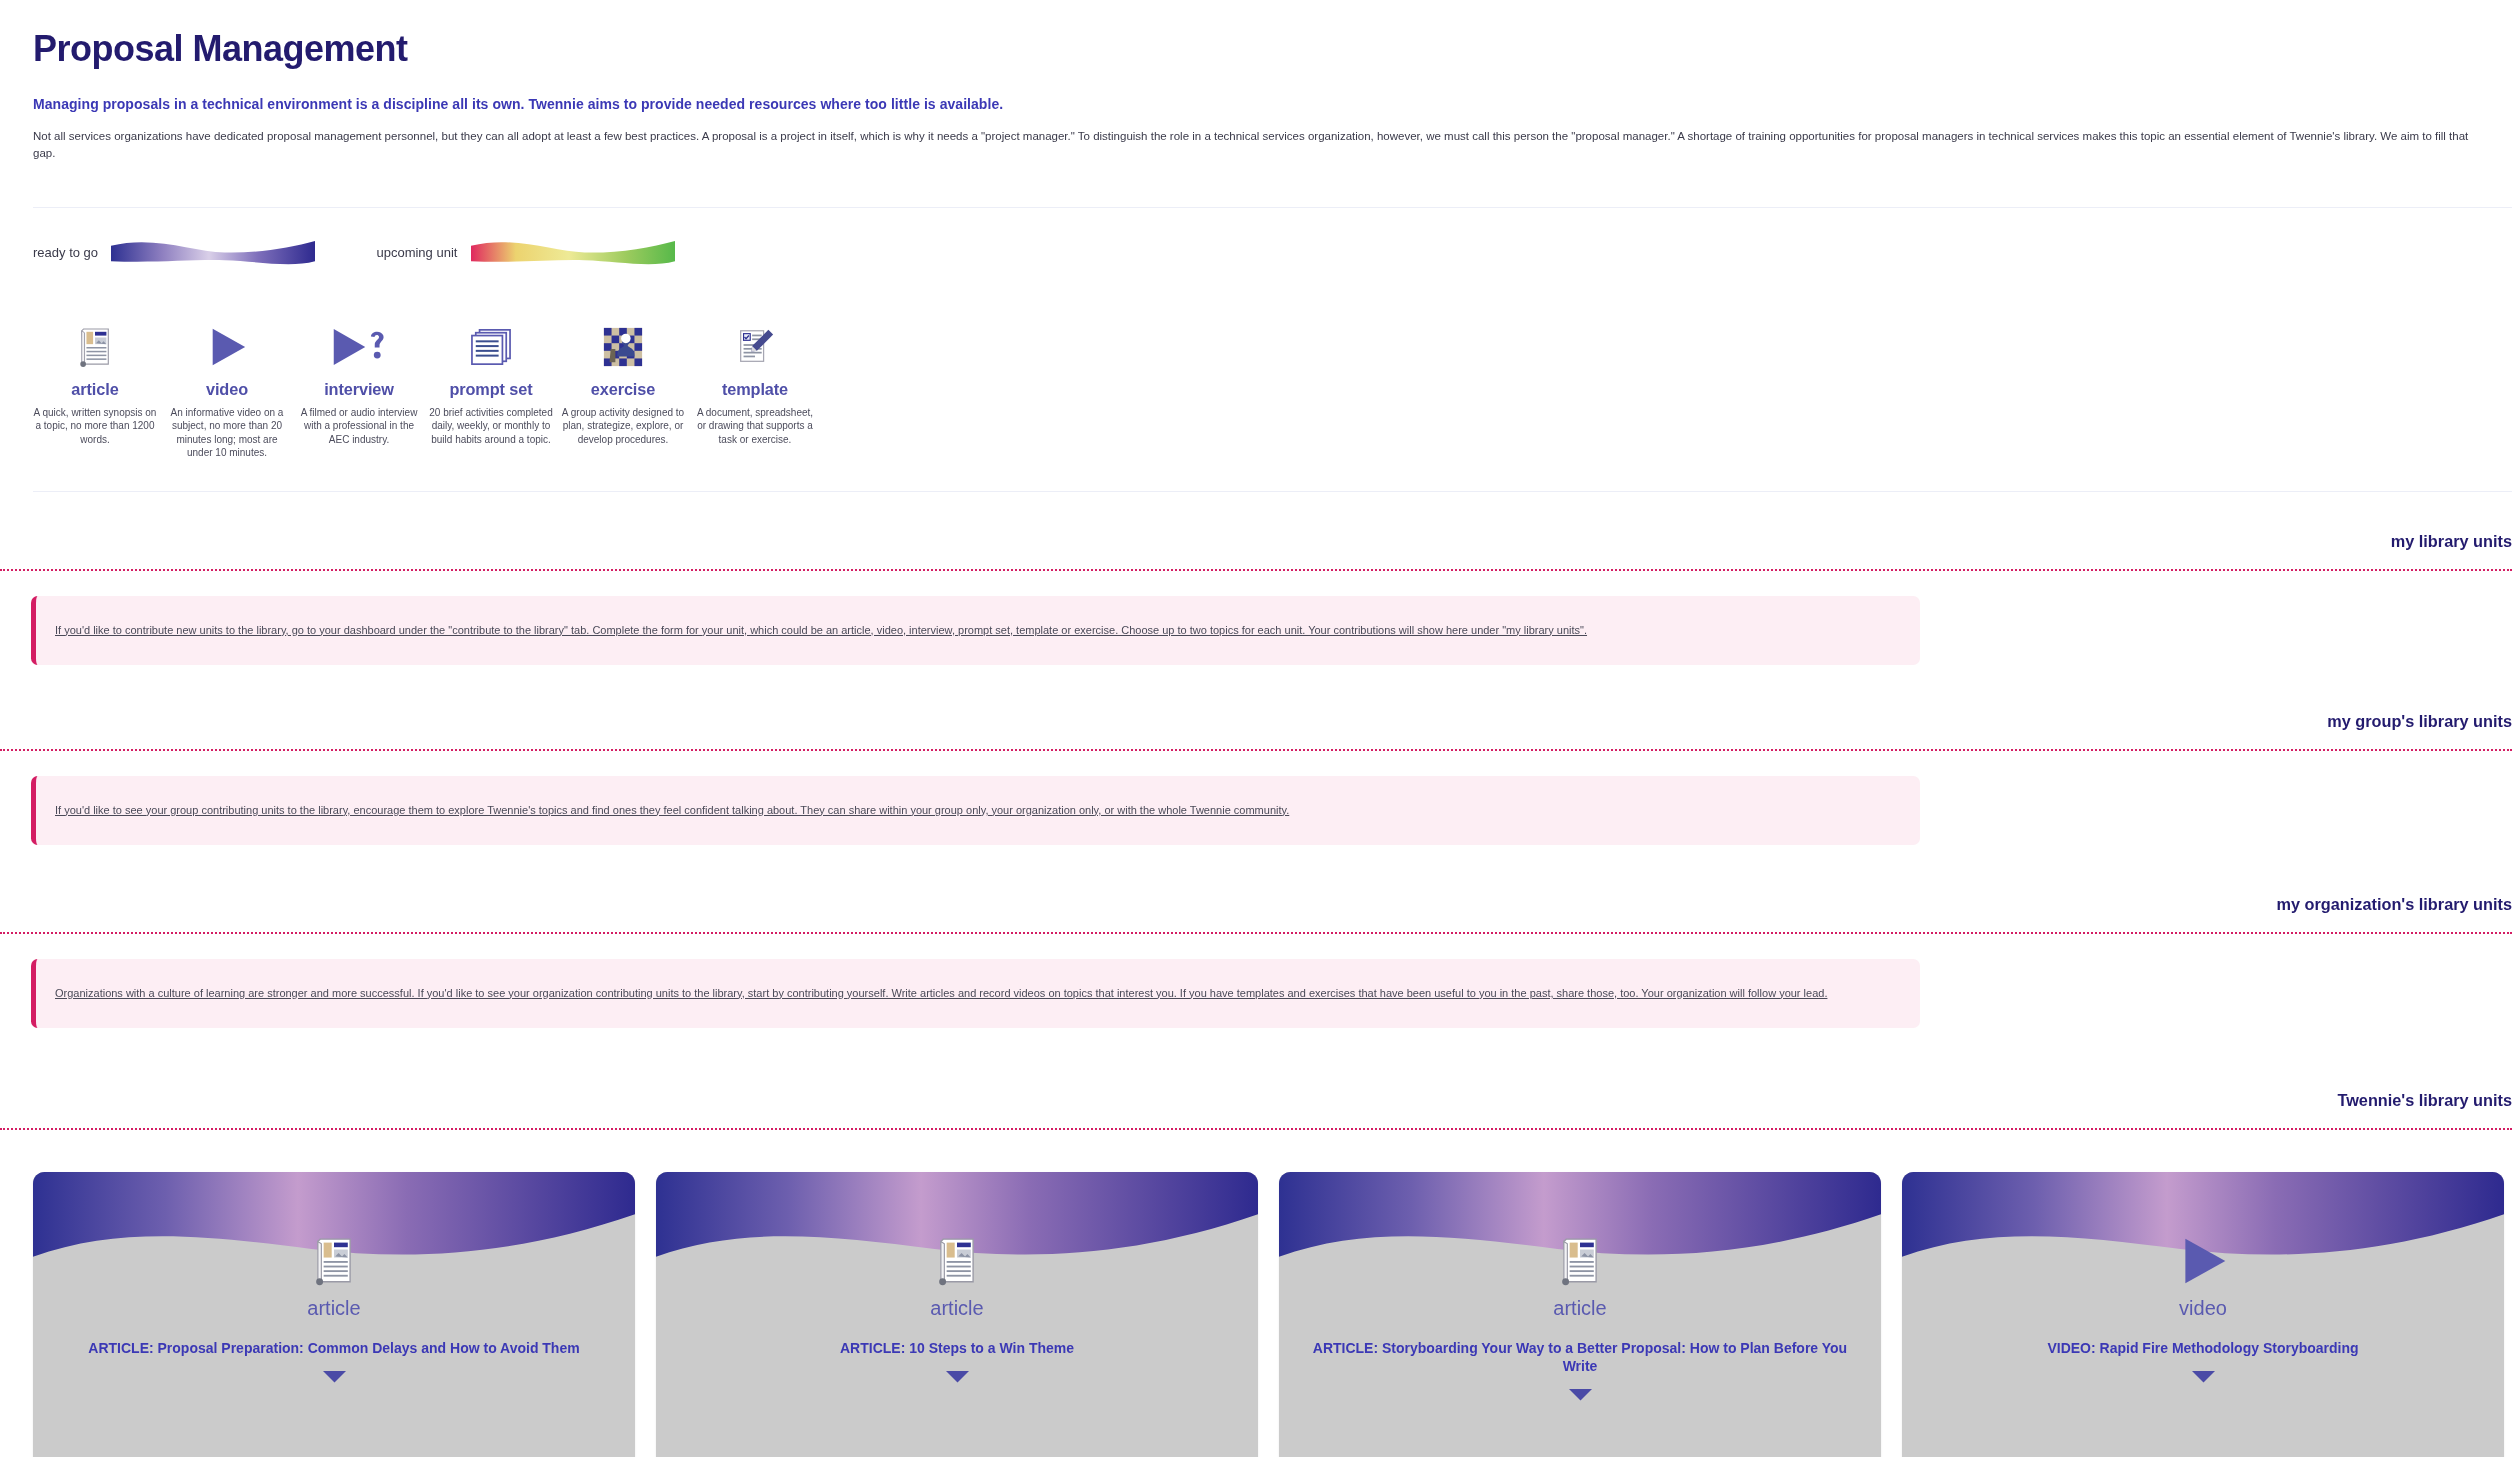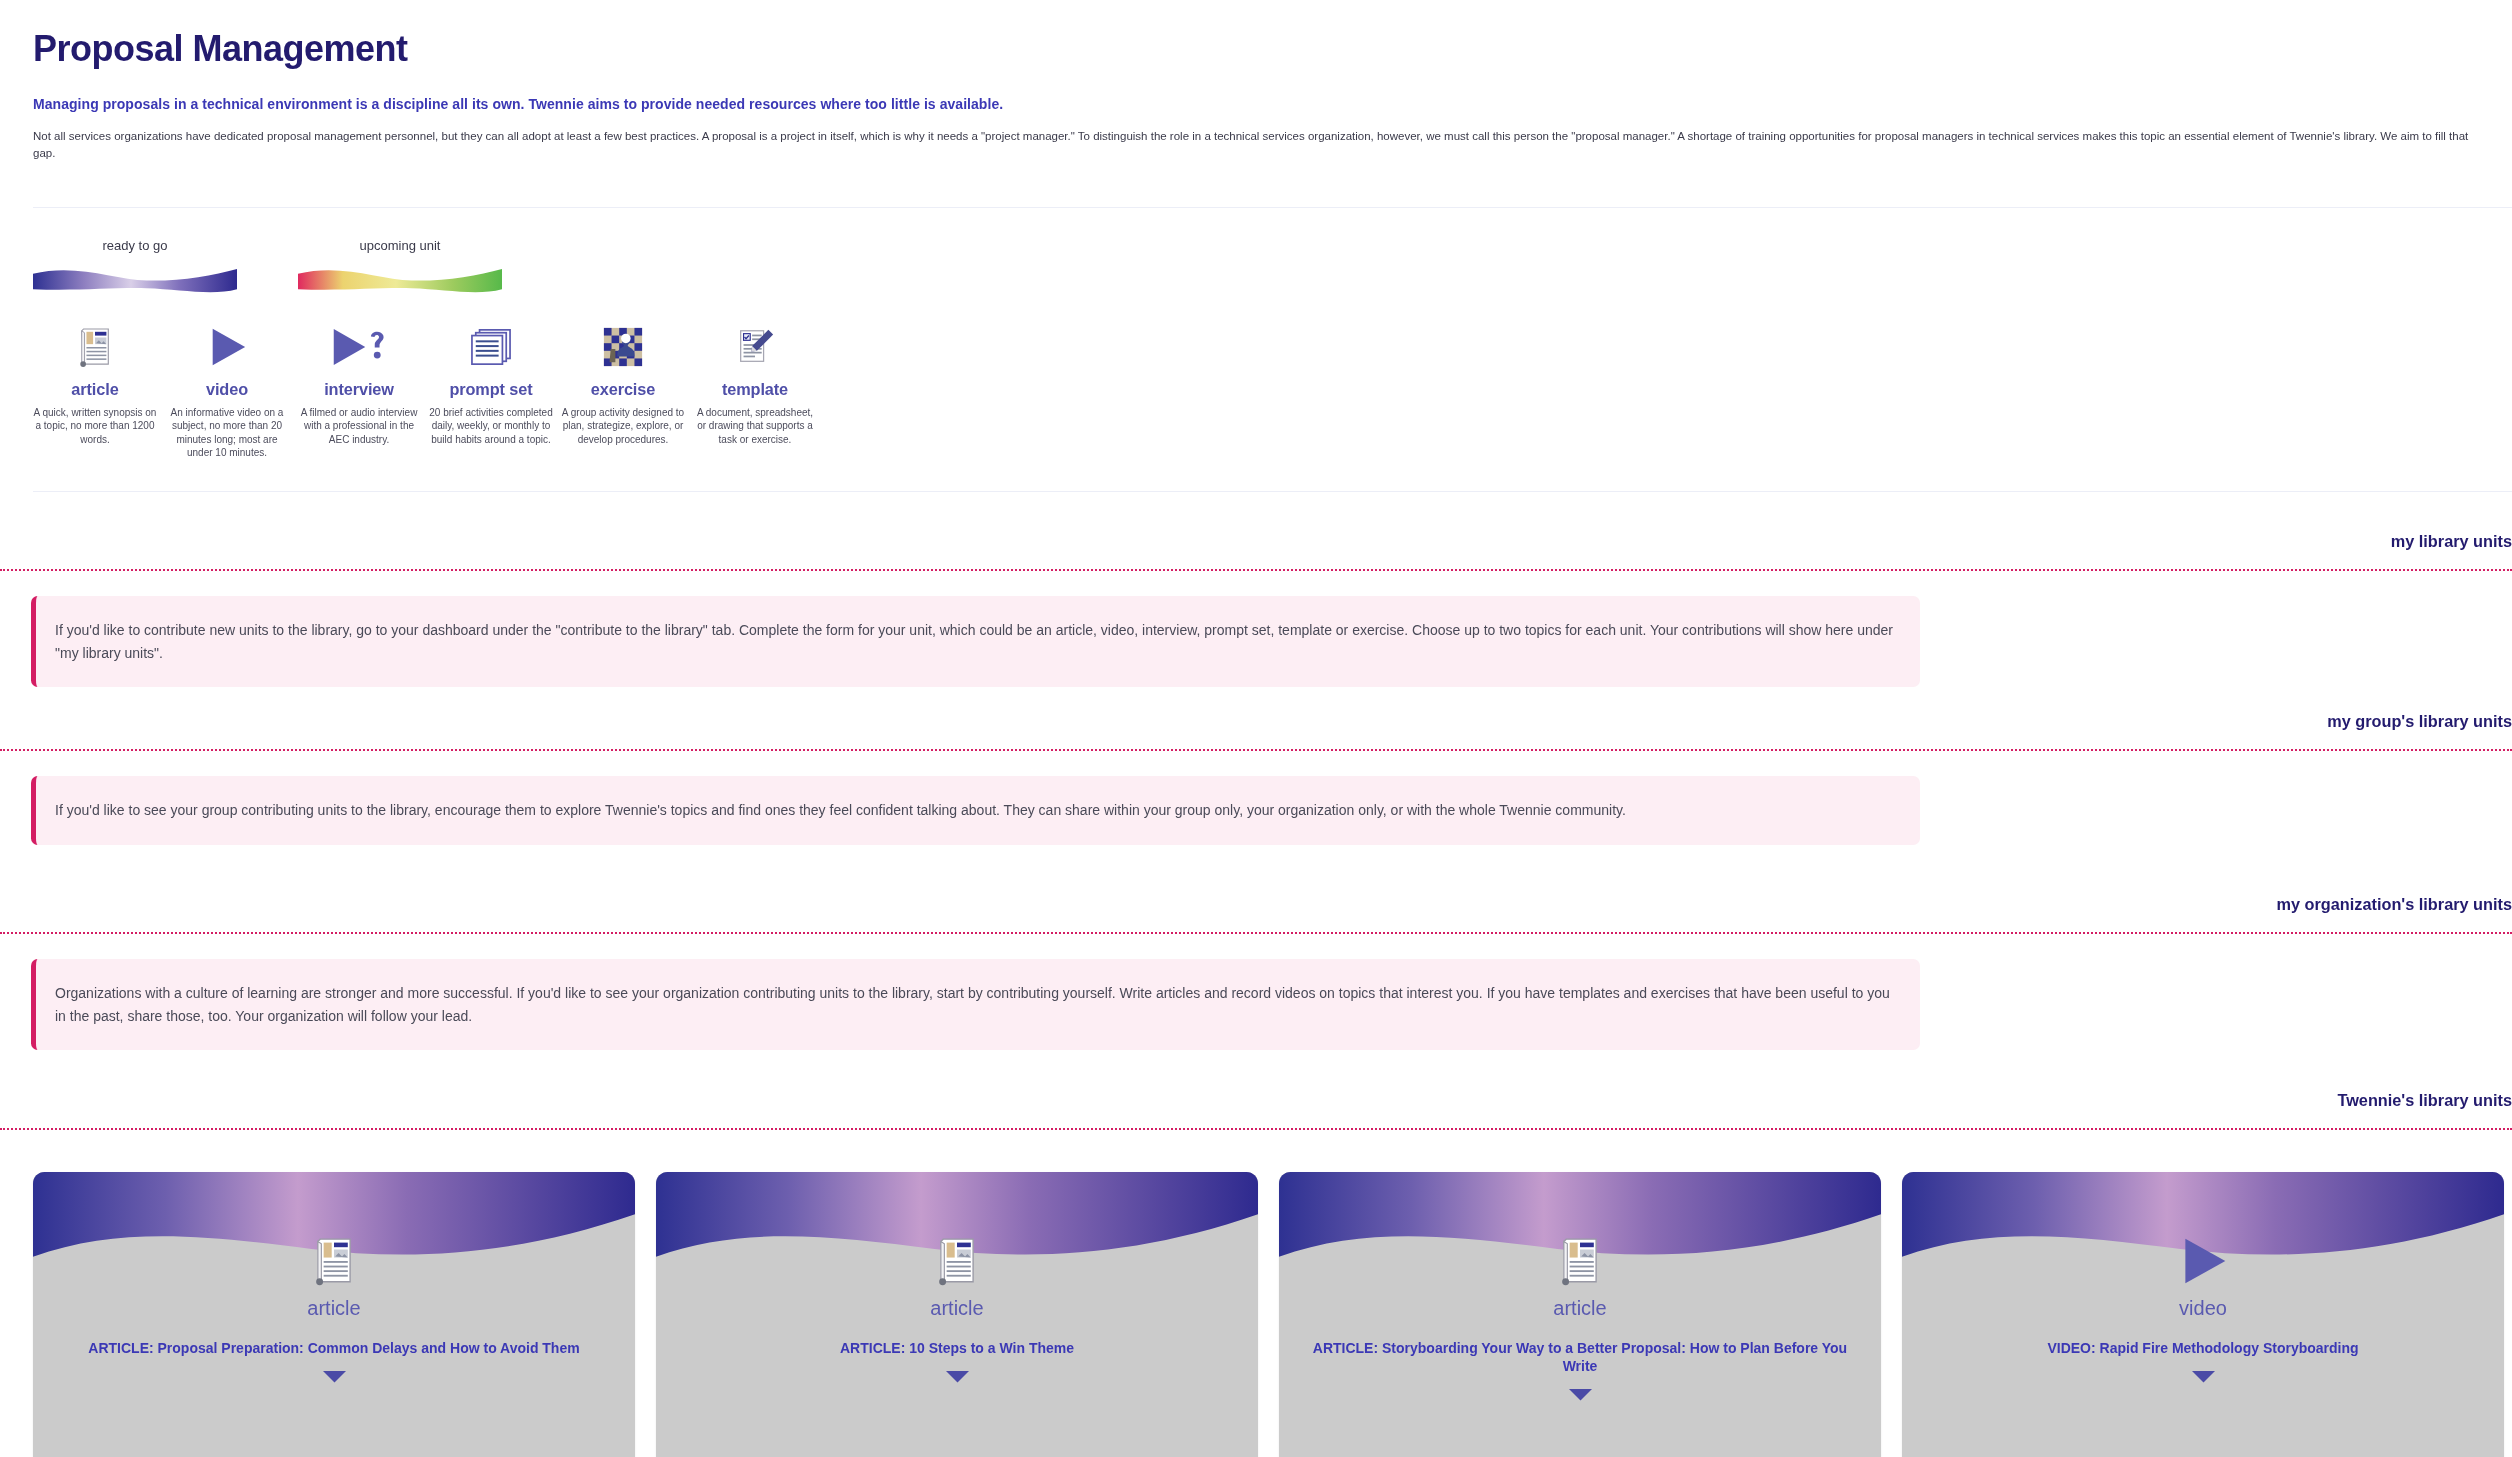--- a/index.html
+++ b/index.html
@@ -53,21 +53,21 @@
   .hr-2 { position: absolute; top: 462px; left: 0; }
 
   
   .legend {
     position: absolute;
     top: 209px; left: 33px;
     display: flex;
     align-items: center;
     gap: 19px;
   }
-  .legend-item { display: flex; align-items: center; gap: 13.4px; flex-direction: column; }
+  .legend-item { display: flex; align-items: center; gap: 13.4px; }
   .legend-label { font-size: 13px; color: #3a3a4a; }
   .swatch { width: 204px; height: 29px; position: relative; }
   .swatch svg { display: block; width: 204px; height: 29px; }
   .legend-gap { width: 23px; }
 
   
   .types {
     position: absolute;
     top: 288px; left: 29px;
     display: flex;
@@ -119,23 +119,24 @@
     background: #fdeef4;
     border-left: 5.8px solid #d41d63;
     border-radius: 6.7px;
     padding: 23px 25px 23px 19px;
     display: flex;
     align-items: center;
     min-height: 69px;
   }
   .callout p {
     margin: 0;
-    font-size: 14px;
+    font-size: 11px;
     line-height: 1.62;
     color: #4a4a58;
+    text-decoration: underline;
   }
 
   
   .cards {
     position: absolute;
     top: 1143px; left: 33px;
     display: flex;
     gap: 21px;
   }
   .card {

